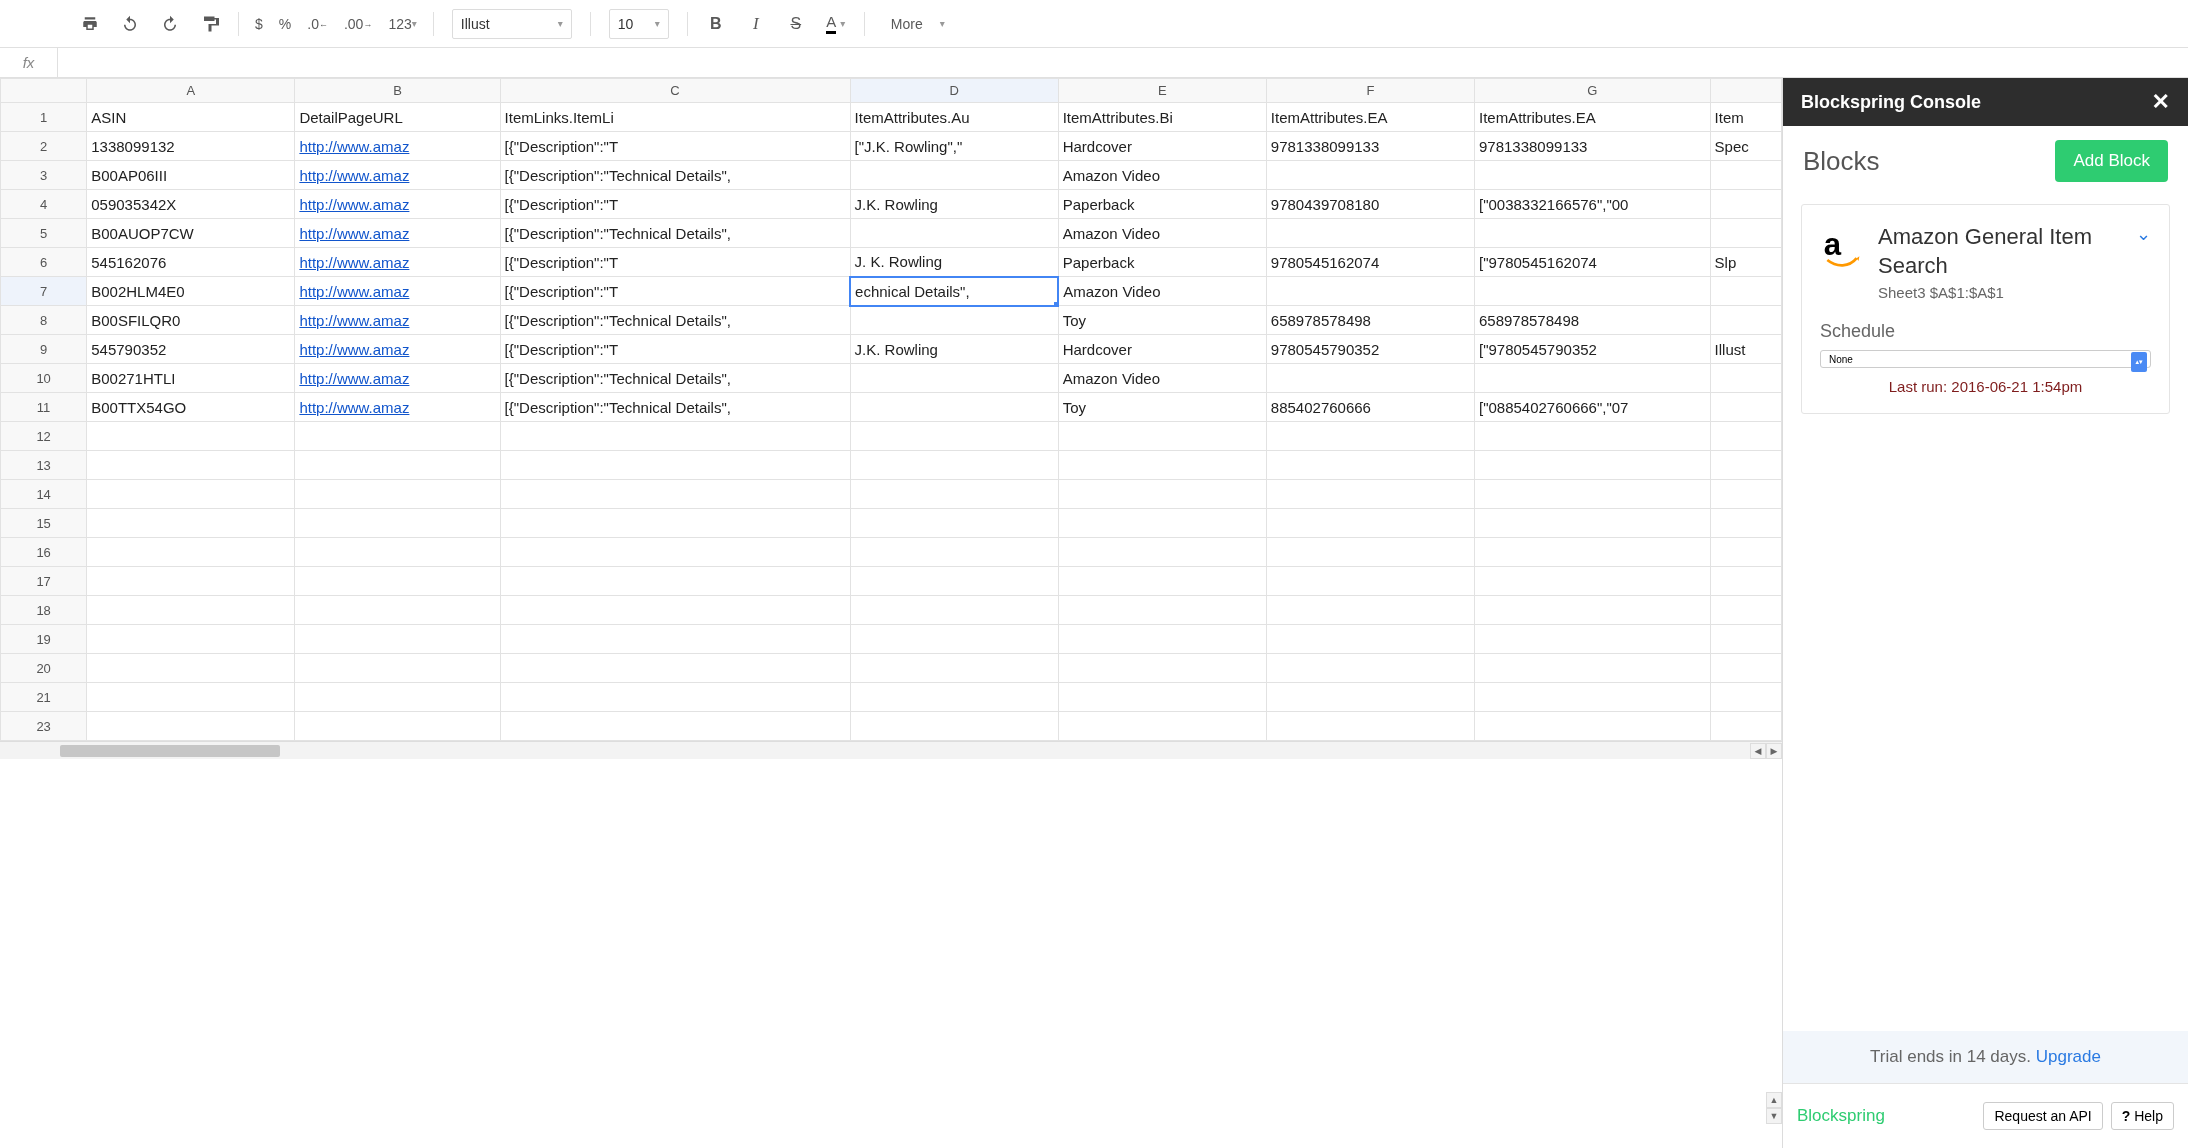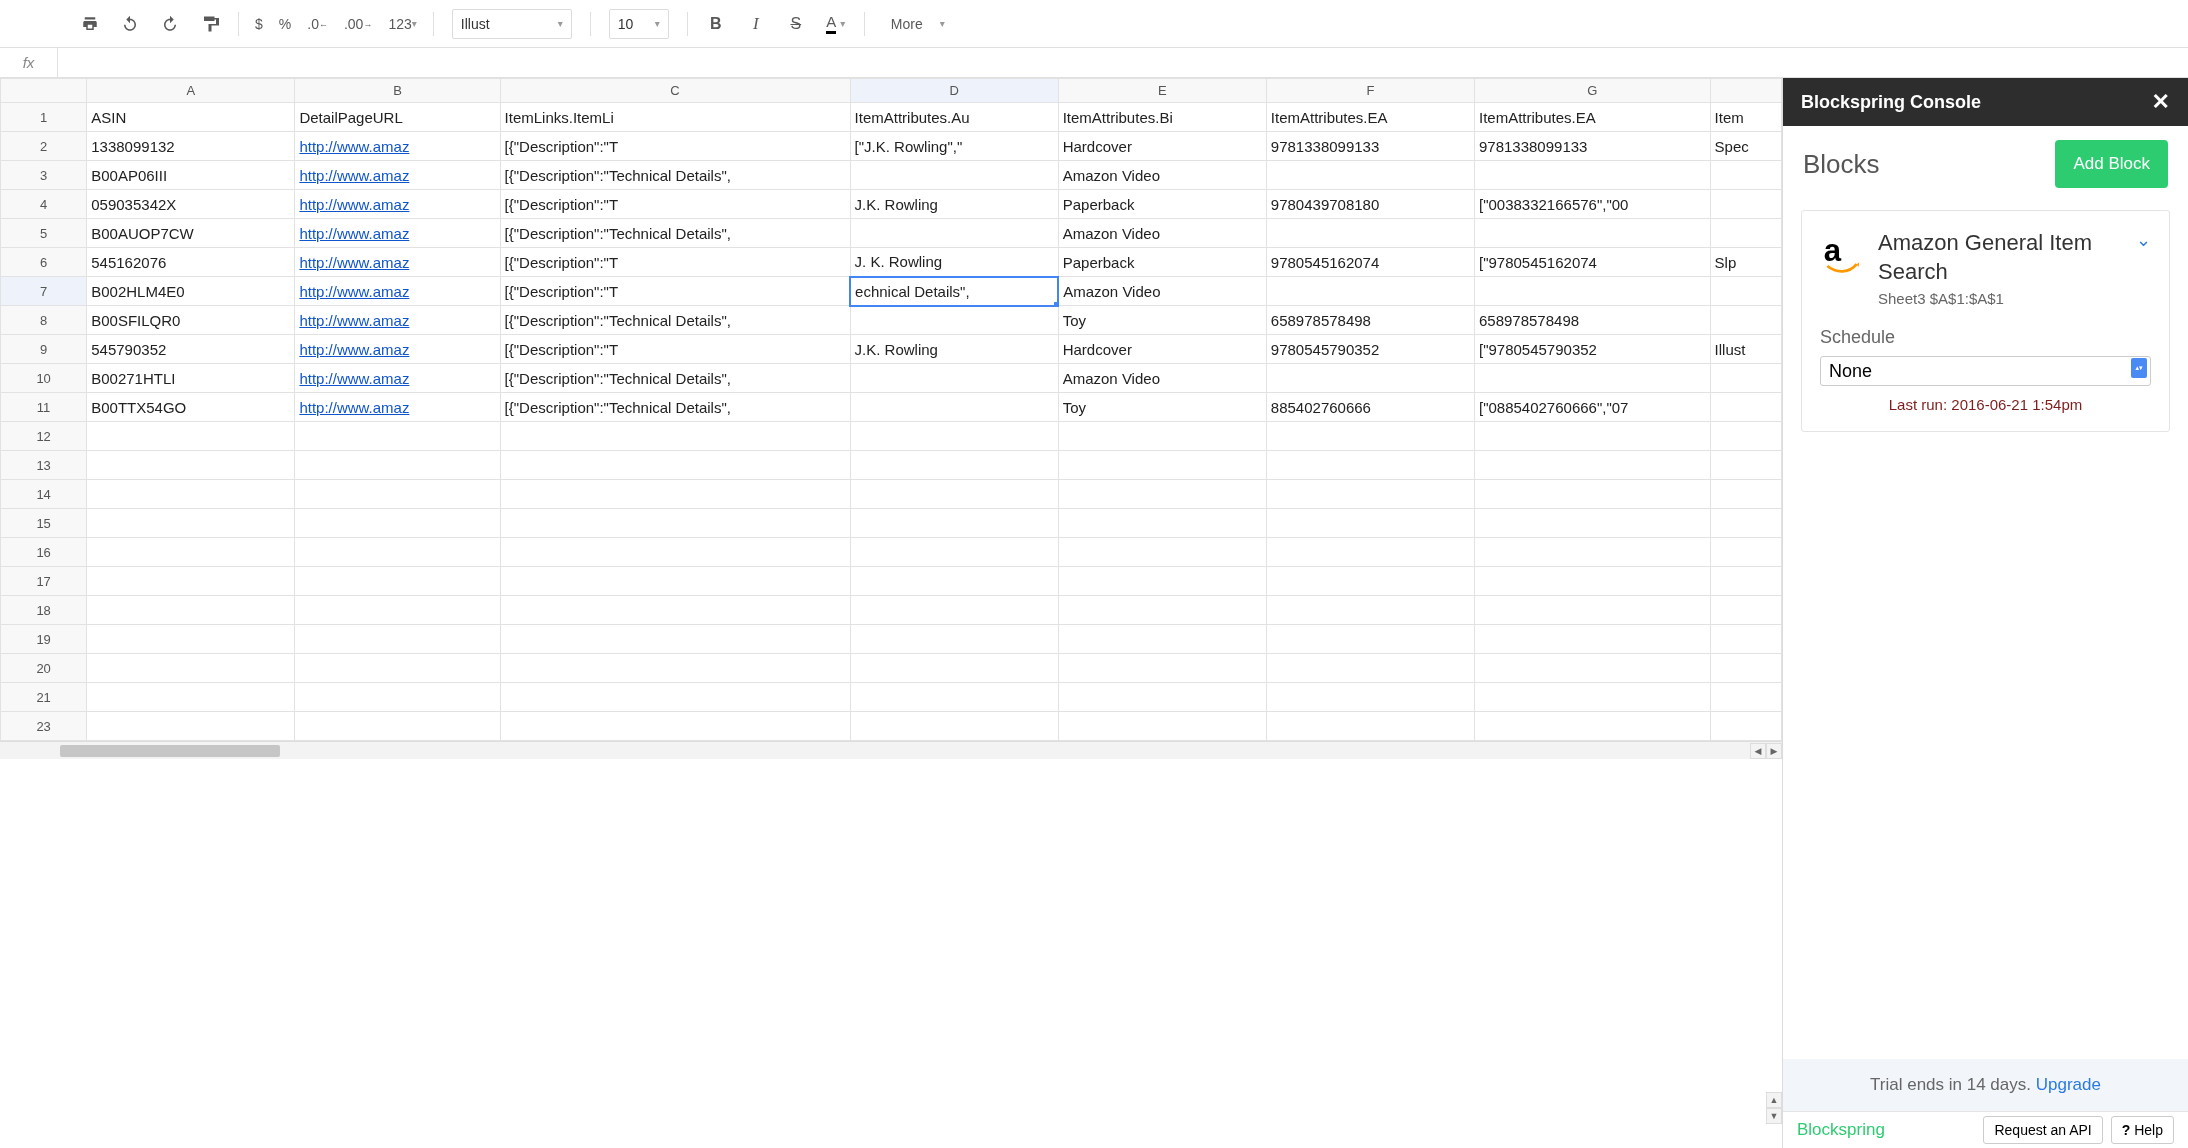--- a/index.html
+++ b/index.html
@@ -37,36 +37,36 @@
 .hscroll { height: 18px; background: #f3f3f3; border-top: 1px solid #ddd; display:flex; align-items:center; }
 .hscroll .thumb { height:12px; width:220px; background:#c6c6c6; margin-left:60px; border-radius:2px; }
 .hscroll .arr { width:16px; height:16px; border:1px solid #ddd; display:flex; align-items:center; justify-content:center; font-size:9px; color:#666; cursor:pointer; margin-left:auto; }
 .hscroll .arr + .arr { margin-left:0; }
 
 .side-panel { width: 406px; background: #fff; display: flex; flex-direction: column; border-left: 1px solid #dcdcdc; }
 .side-header { background: #2d2d2d; color: #fff; height: 48px; display: flex; align-items: center; padding: 0 18px; font-size: 18px; font-weight: 600; }
 .side-header .close { margin-left: auto; font-size: 22px; cursor: pointer; color:#fff; }
 .blocks-row { display: flex; align-items: center; padding: 14px 20px; }
 .blocks-title { font-size: 26px; color: #555; }
-.add-block-btn { margin-left: auto; background: #2ecc71; color: #fff; border: none; border-radius: 4px; height: 48px; padding: 0 18px; font-size: 17px; cursor: pointer; }
+.add-block-btn { margin-left: auto; background: #2ecc71; color: #fff; border: none; border-radius: 4px; height: 42px; padding: 0 18px; font-size: 17px; cursor: pointer; }
 .block-card { margin: 8px 18px; border: 1px solid #e4e4e4; border-radius: 3px; padding: 18px; }
 .block-top { display: flex; gap: 14px; }
 .amazon-logo { width: 44px; height: 44px; margin-top: 4px; }
 .block-title { font-size: 22px; color: #333; line-height: 1.3; }
 .block-sub { font-size: 15px; color: #666; margin-top: 4px; }
 .chev { color: #2a7ae2; font-size: 18px; margin-left: auto; cursor:pointer; }
 .run-btn { width: 100%; margin-top: 20px; background: #4a8af4; color: #fff; border: none; border-radius: 3px; height: 42px; font-size: 18px; cursor: pointer; }
 .sched-label { font-size: 18px; color: #666; margin-top: 20px; }
-.sched-select { width: 100%; margin-top: 8px; height: 30px; border: 1px solid #ccc; border-radius: 3px; padding: 0 8px; font-size: 18px; background: linear-gradient(#fff,#fff); appearance: none; position: relative; }
+.sched-select { width: 100%; margin-top: 8px; height: 18px; border: 1px solid #ccc; border-radius: 3px; padding: 0 8px; font-size: 10px; background: linear-gradient(#fff,#fff); appearance: none; position: relative; }
 .sched-wrap { position: relative; }
 .sched-arrow { position:absolute; right:4px; top:10px; width:16px; height:20px; background:#4a8af4; border-radius:2px; display:flex; flex-direction:column; align-items:center; justify-content:center; color:#fff; font-size:7px; pointer-events:none; }
 .last-run { color: #7f1d1d; font-size: 15px; margin-top: 10px; text-align: center; }
 .trial-bar { background: #f2f6fb; text-align: center; padding: 16px 0; font-size: 17px; color: #666; margin-top: auto; }
 .trial-bar a { color: #2a7ae2; text-decoration: none; cursor: pointer; }
-.footer { display: flex; align-items: center; padding: 4px 14px; border-top: 1px solid #e4e4e4; gap: 8px; }
+.footer { display: flex; align-items: center; padding: 18px 14px; border-top: 1px solid #e4e4e4; gap: 8px; }
 .brand { color: #2ecc71; font-size: 17px; }
 .footer-btn { border: 1px solid #ccc; background: #fff; border-radius: 3px; padding: 5px 10px; font-size: 14px; cursor: pointer; text-align: center; }
 .footer .spacer { margin-left: auto; }
 </style>
 </head>
 <body>
 
 <div class="toolbar">
   <div style="width:60px"></div>
   <span class="tb-btn">

